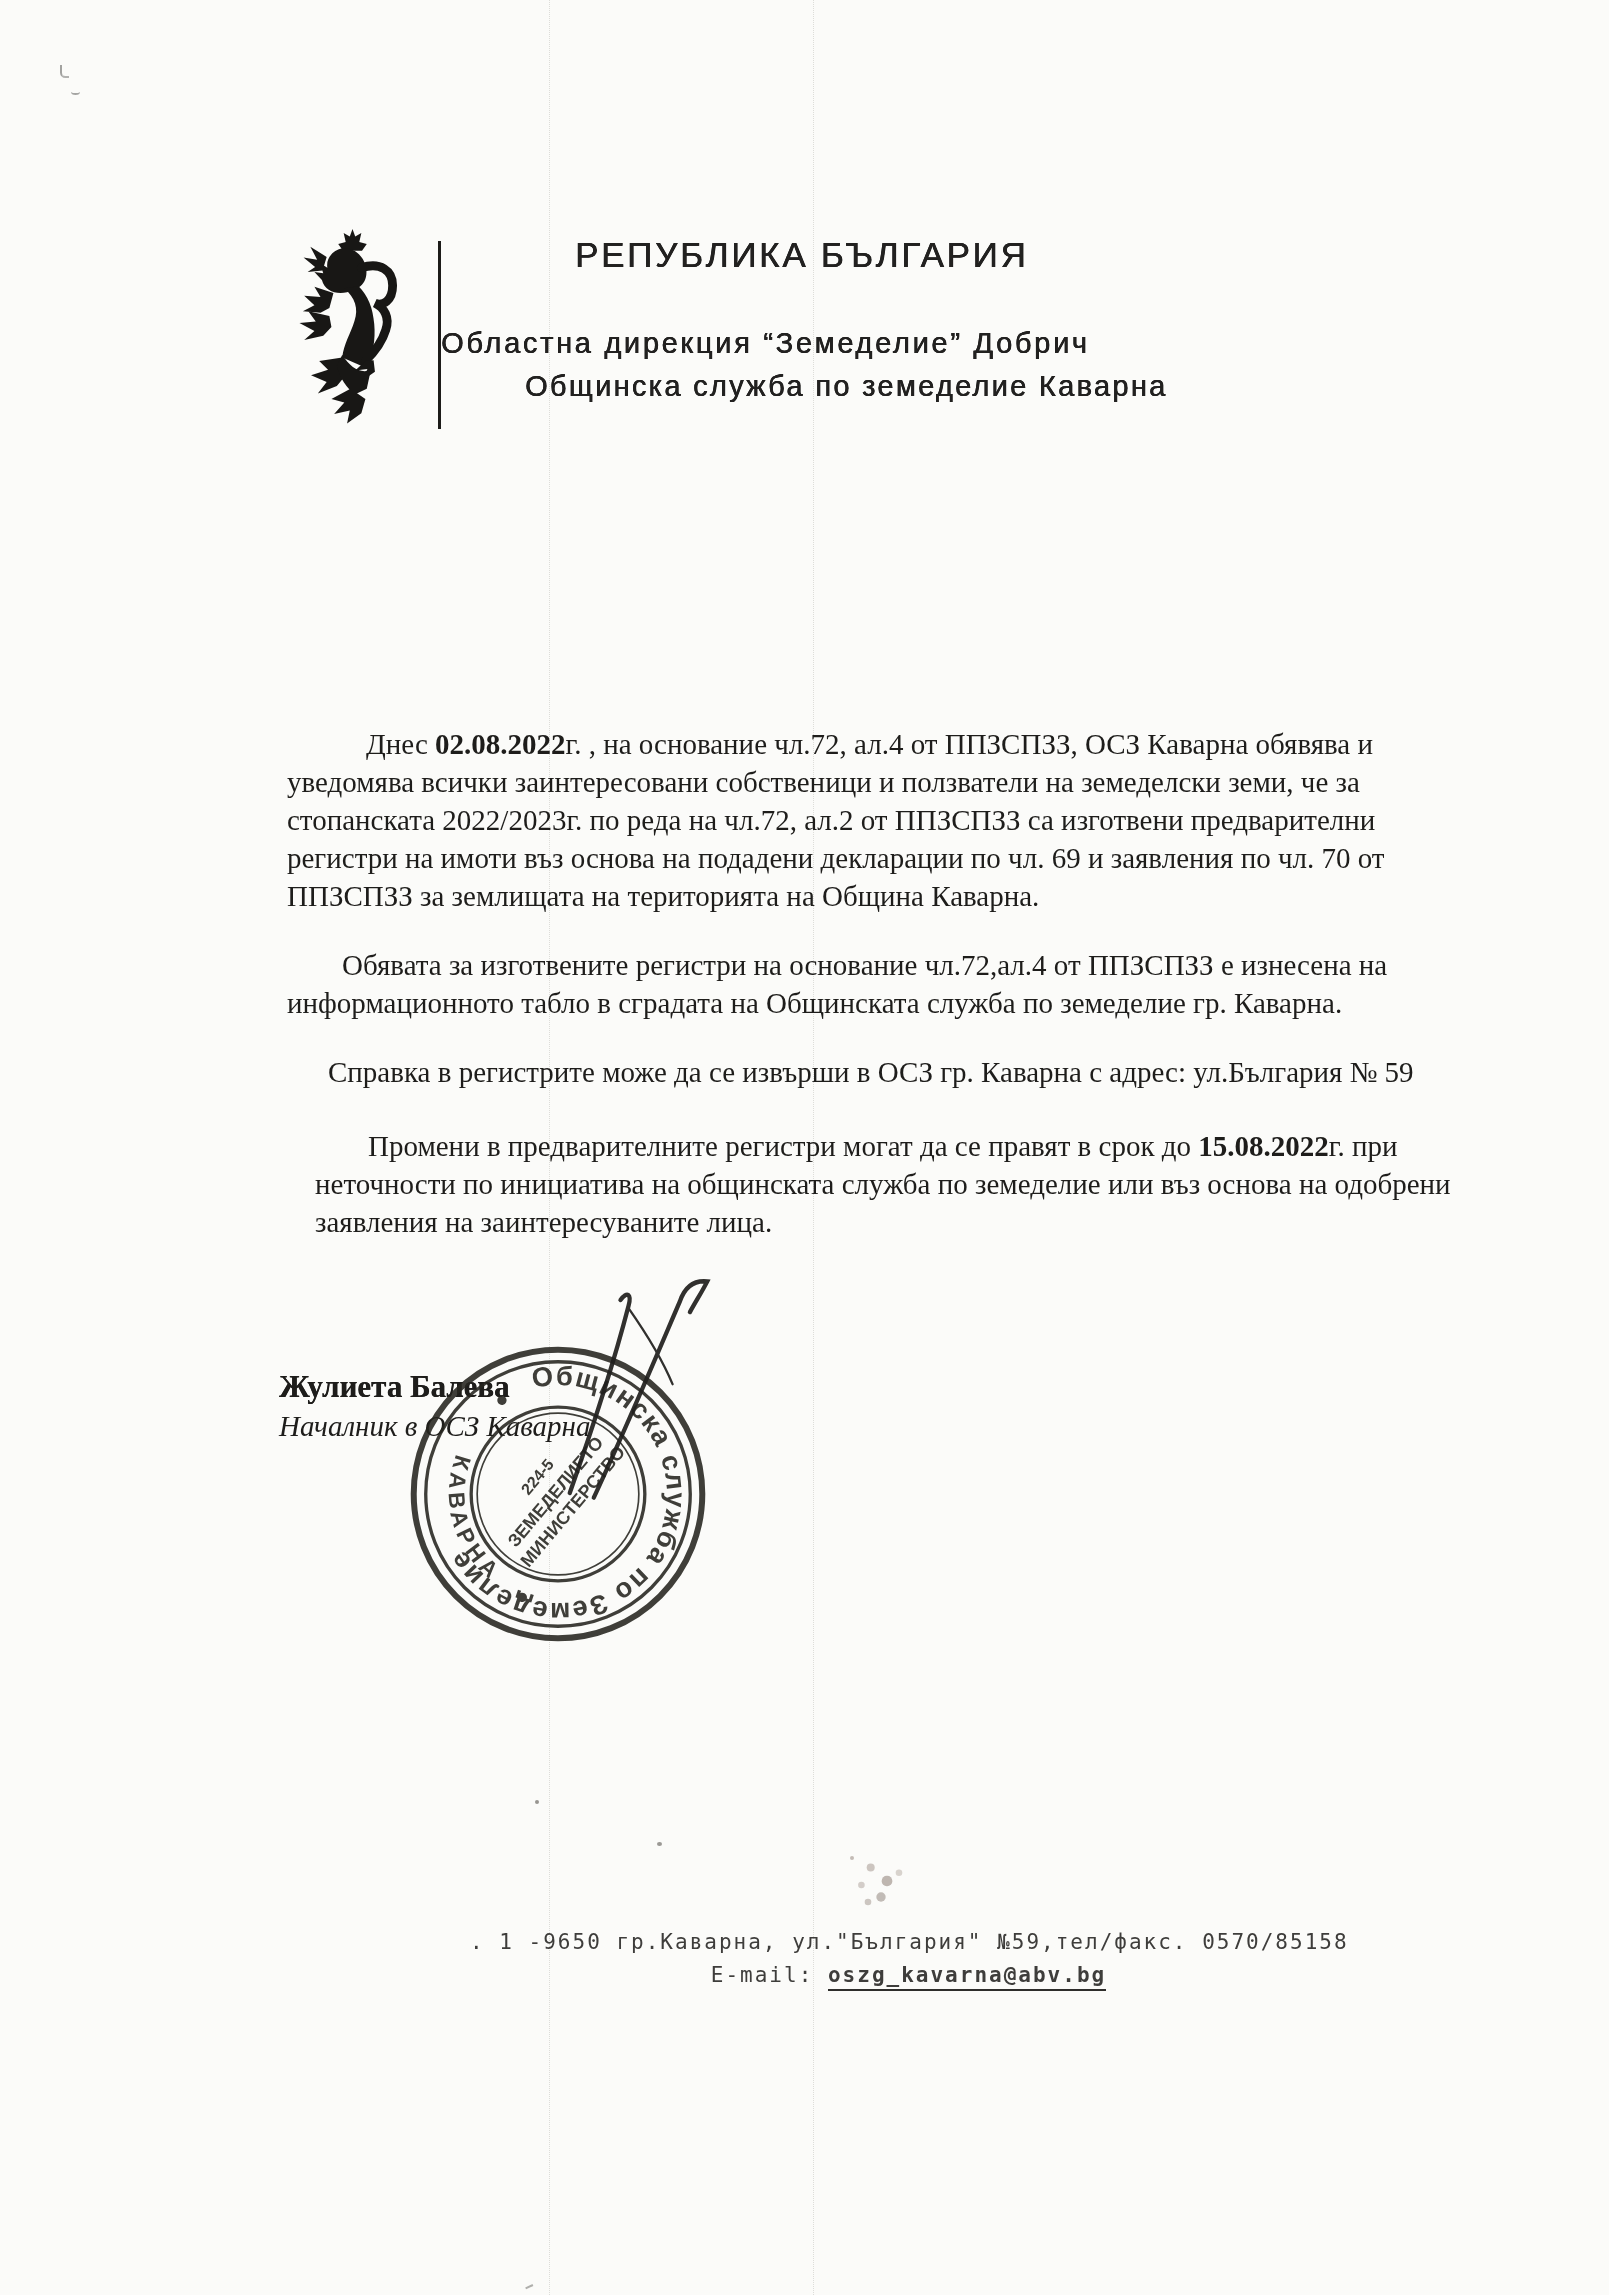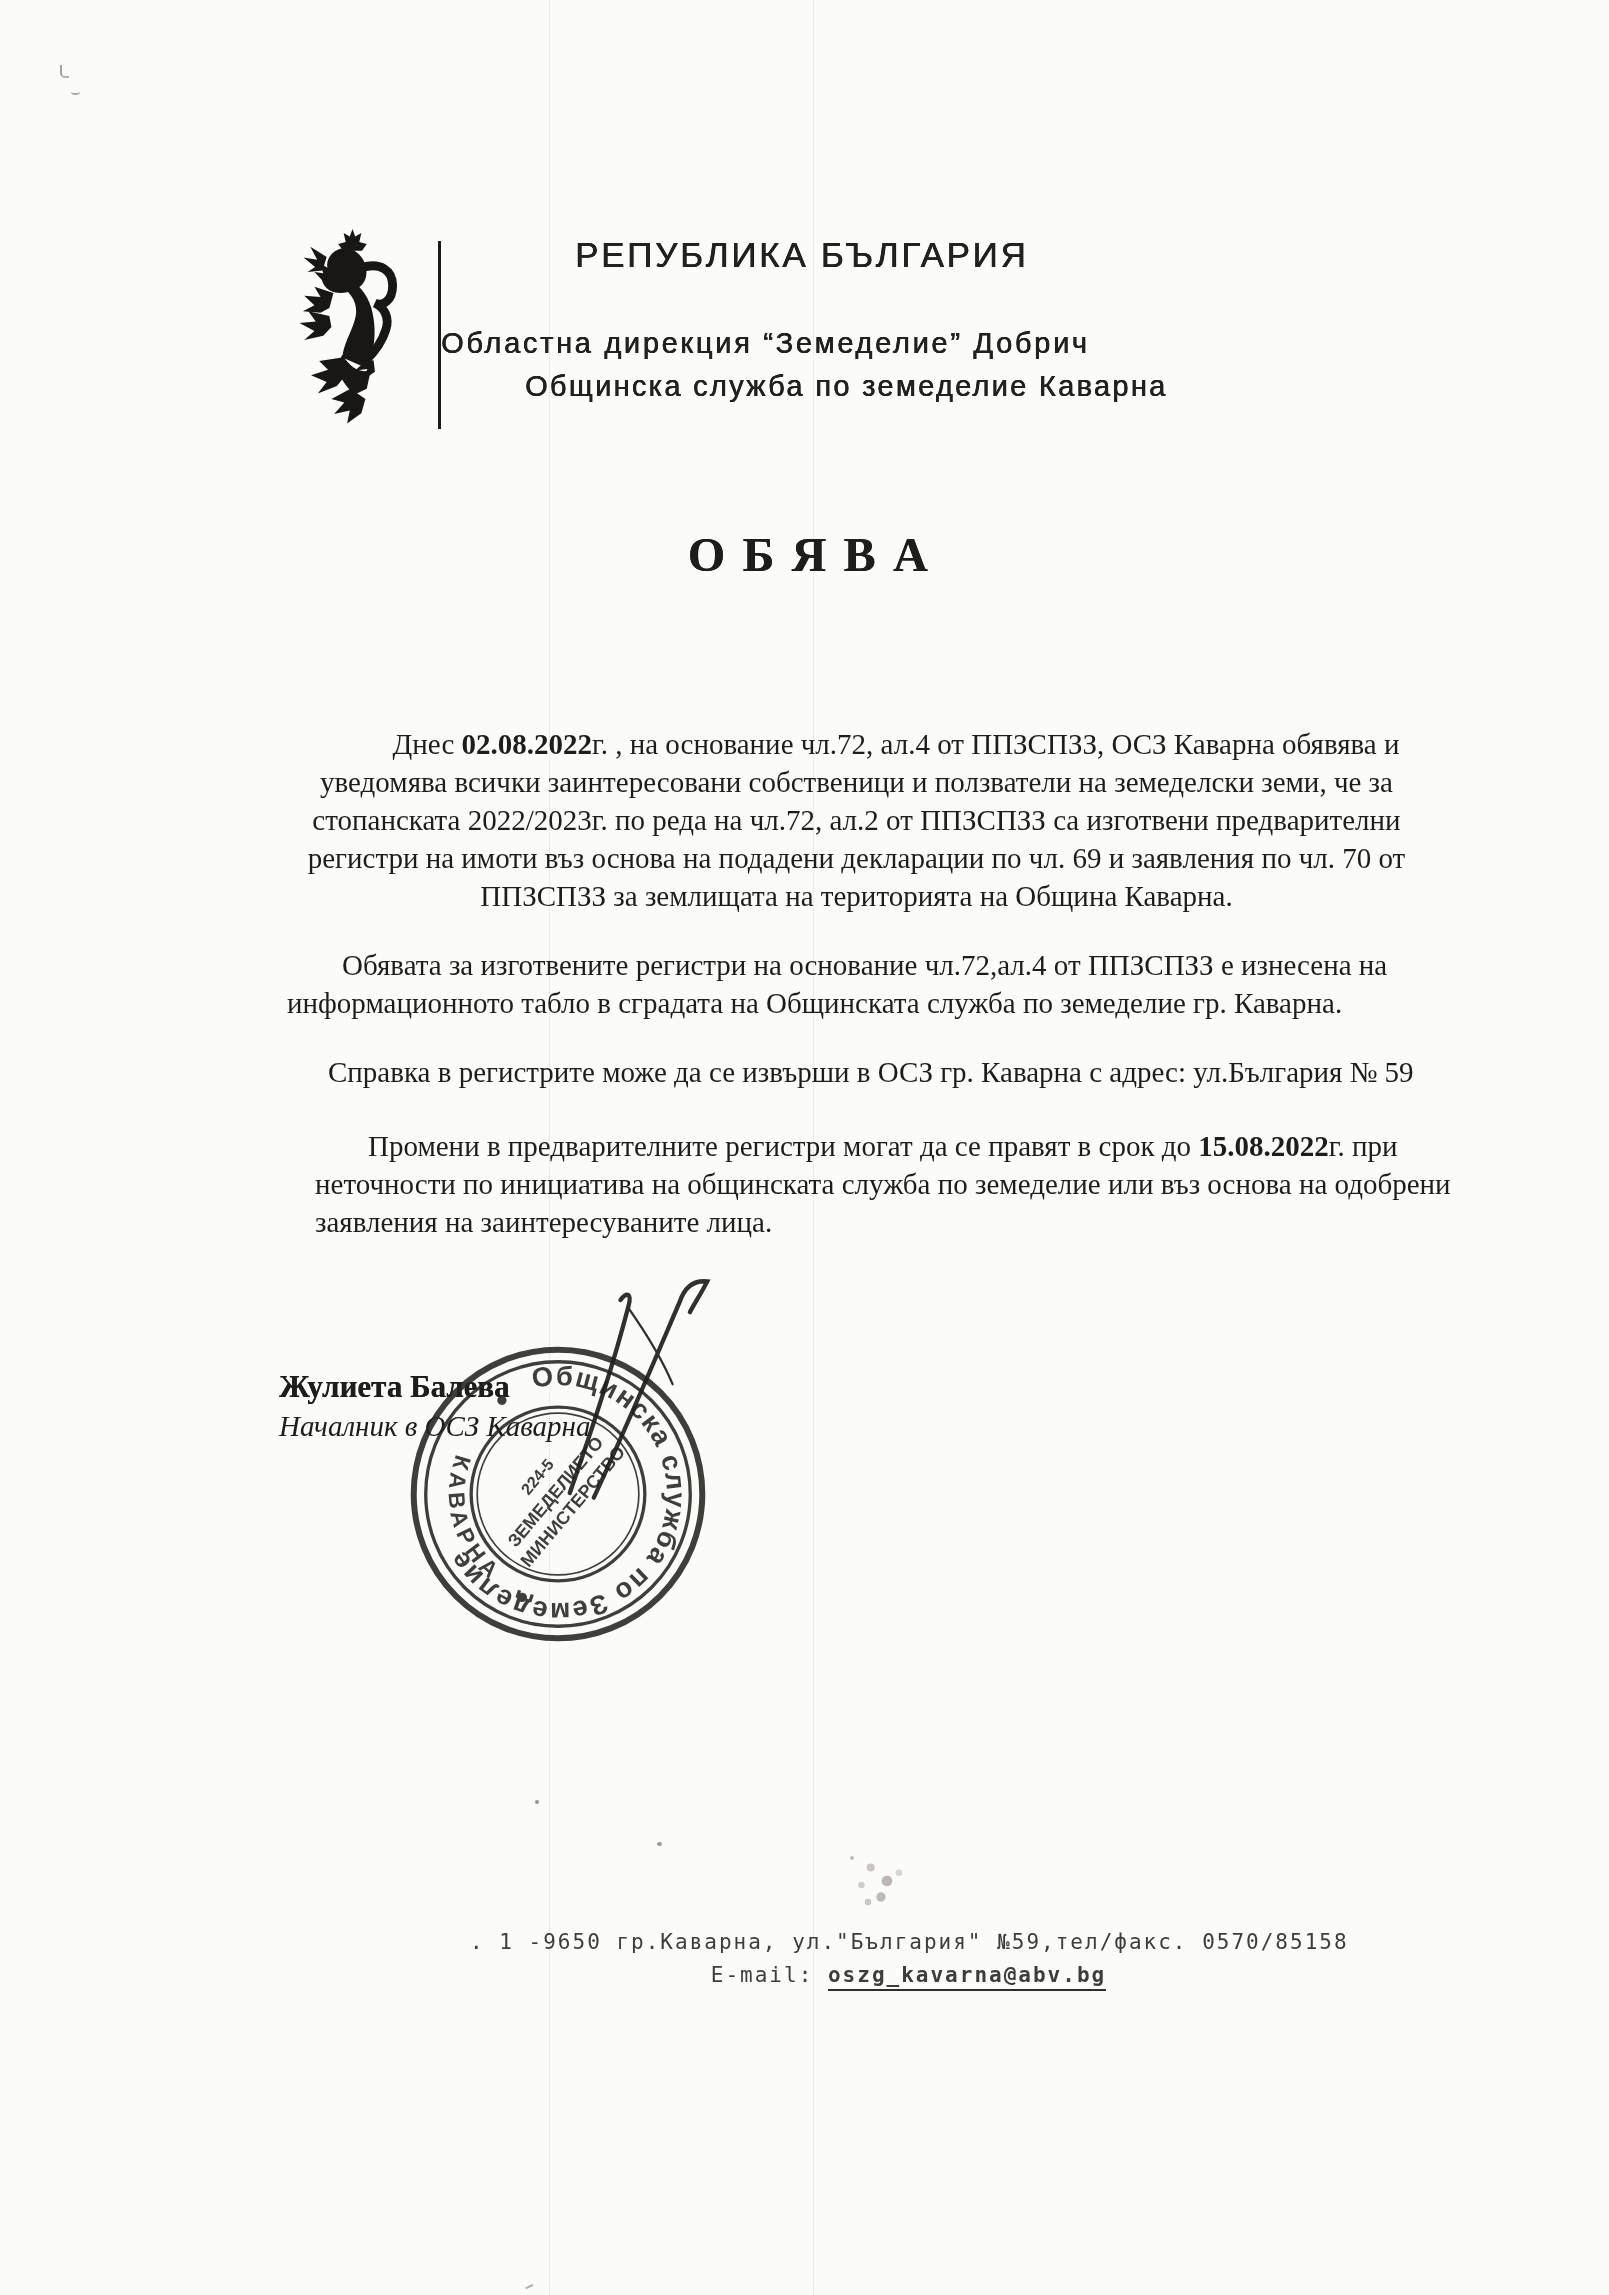--- a/index.html
+++ b/index.html
@@ -27,21 +27,21 @@
   
   .doc-title{
     position:absolute; left:672px; top:527px; width:274px; text-align:center;
     font-size:48px; font-weight:bold; letter-spacing:2.7px; white-space:nowrap;
     text-shadow:0.3px 0 0 currentColor;
   }
   
   .para{position:absolute; left:287px; width:1139px; font-size:29px; line-height:38px;}
   .para .line{white-space:nowrap;}
   .para .line b{font-weight:bold;}
-  #p1{top:725px;text-align:center;} #p1 .line:first-child{text-indent:79px;}
+  #p1{top:725px;} #p1 .line:first-child{text-indent:79px;}
   #p2{top:946px;} #p2 .line:first-child{text-indent:55px;}
   #p3{top:1053px;} #p3 .line:first-child{text-indent:41px;}
   #p4{top:1127px;margin-left:28px;} #p4 .line:first-child{text-indent:53px;}
   
   .sig-name{position:absolute; left:279px; top:1369px; font-size:31px; font-weight:bold; white-space:nowrap;
             text-shadow:0.3px 0 0 currentColor;}
   .sig-title{position:absolute; left:279px; top:1410px; font-size:29px; font-style:italic; white-space:nowrap;}
   
   .stamp{position:absolute; left:391px; top:1327px; width:334px; height:334px; opacity:.88;}
   .stamp text{font-family:"Liberation Sans", sans-serif;}
@@ -85,21 +85,20 @@
     </g>
     <path d="M113 60 C141 51 159 64 159 86 C159 108 145 117 133 112 C147 119 155 133 149 151 C143 171 129 187 119 197" fill="none" stroke="#181715" stroke-width="13" stroke-linecap="round"></path>
     <path d="M119 197 L104 211 L122 209 L114 226 L133 213 L131 196 Z" fill="#181715"></path>
   </svg>
   <div class="logo-divider"></div>
 
   <div class="hline h1">РЕПУБЛИКА БЪЛГАРИЯ</div>
   <div class="hline h3">Областна дирекция “Земеделие” Добрич</div>
   <div class="hline h4">Общинска служба по земеделие Каварна</div>
 
-  <div class="doc-title">О Б Я В А</div>
 
   <div class="para" id="p1">
       <div class="line">Днес <b>02.08.2022</b>г. , на основание чл.72, ал.4 от ППЗСПЗЗ, ОСЗ Каварна обявява и</div>
       <div class="line">уведомява всички заинтересовани собственици и ползватели на земеделски земи, че за</div>
       <div class="line">стопанската 2022/2023г. по реда на чл.72, ал.2 от ППЗСПЗЗ са изготвени предварителни</div>
       <div class="line">регистри на имоти въз основа на подадени декларации по чл. 69 и заявления по чл. 70 от</div>
       <div class="line">ППЗСПЗЗ за землищата на територията на Община Каварна.</div>
     </div>
   <div class="para" id="p2">
       <div class="line">Обявата за изготвените регистри на основание чл.72,ал.4 от ППЗСПЗЗ е изнесена на</div>

